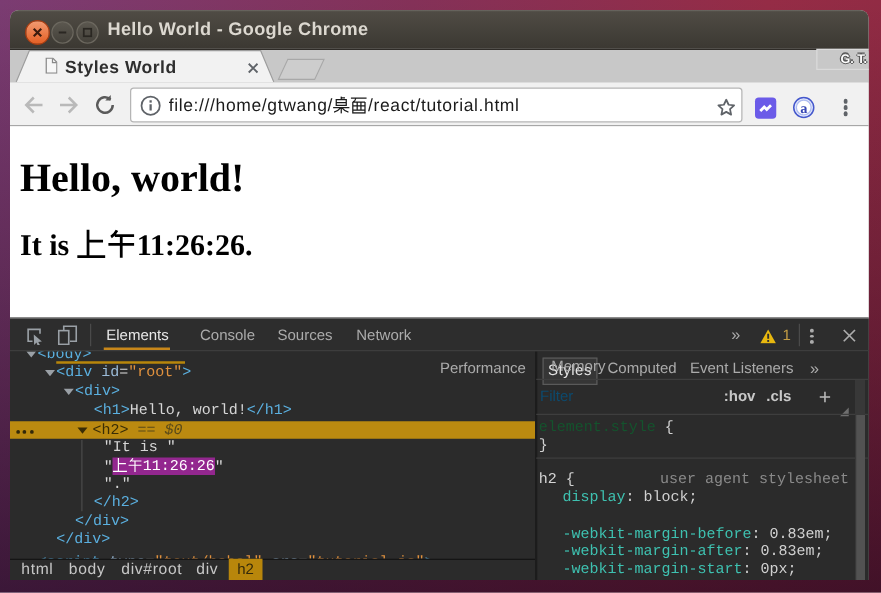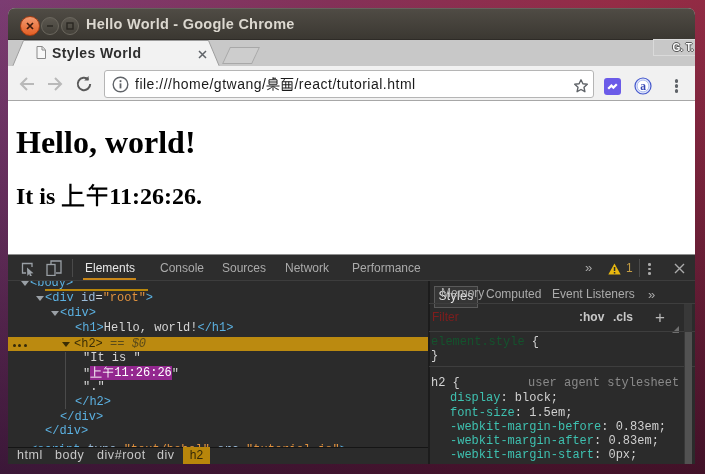--- a/index.html
+++ b/index.html
@@ -180,21 +180,21 @@
   <svg class="abs" style="left:38px; top:252px; z-index:6;" width="16" height="16" viewBox="0 0 16 16">
     <path d="M5 4 L5 1 L15 1 L15 13 L10 13" stroke="#9aa0a6" stroke-width="1.3" fill="none"></path>
     <rect x="1" y="4.5" width="8" height="11" stroke="#9aa0a6" stroke-width="1.3" fill="none"></rect>
   </svg>
   <div class="vsep" style="left:64px; top:251px; height:18px;"></div>
   <div class="dtt" style="left:77px; color:#e8e8e8;">Elements</div>
   <div class="abs" style="left:75px; top:270px; width:53px; height:2px; background:#c8871a; z-index:6;"></div>
   <div class="dtt" style="left:152px;">Console</div>
   <div class="dtt" style="left:214px;">Sources</div>
   <div class="dtt" style="left:277px;">Network</div>
-  <div class="dtt" style="left:344px;">Performance</div>
+  <div class="dtt" style="left:344px;margin-top:26px;">Performance</div>
   <div class="dtt" style="left:433px;margin-top:25px;">Memory</div>
   <div class="dtt" style="left:577px; font-size:13px;">»</div>
   <svg class="abs" style="left:600px; top:255px; z-index:6;" width="13" height="12" viewBox="0 0 13 12">
     <path d="M6.5 0.5 L12.7 11.5 L0.3 11.5 Z" fill="#e8b80f"></path>
     <rect x="5.8" y="4" width="1.5" height="4" fill="#2d2d2d"></rect>
     <rect x="5.8" y="9" width="1.5" height="1.5" fill="#2d2d2d"></rect>
   </svg>
   <div class="dtt" style="left:618px; color:#c49d45;">1</div>
   <div class="vsep" style="left:631px; top:251px; height:18px;"></div>
   <div class="mdot" style="left:640px; top:255px; width:2.6px; height:2.6px; background:#ababab; z-index:6;"></div>
@@ -237,33 +237,32 @@
     <div class="row mono" style="left:22px; top:162px;"><span class="tag">&lt;script</span><span class="attr"> type</span><span class="txt">=</span><span class="val">"text/babel"</span><span class="attr"> src</span><span class="txt">=</span><span class="val">"tutorial.js"</span><span class="tag">&gt;</span></div>
   </div>
 
   <div class="divider"></div>
   <div class="stpane"></div>
   <div class="abs" style="left:426px; top:278px; width:44px; height:22px; border:1px solid #5a5a5a; background:#363636; color:#e4e4e4; font-size:12px; letter-spacing:0.4px; text-align:center; line-height:18px;">Styles</div>
   <div class="sp" style="left:478px; top:276px; height:21px; line-height:21px; font-size:12px; color:#ababab;">Computed</div>
   <div class="sp" style="left:544px; top:276px; height:21px; line-height:21px; font-size:12px; color:#ababab;">Event Listeners</div>
   <div class="sp" style="left:640px; top:276px; height:21px; line-height:21px; font-size:13px; color:#ababab;">»</div>
   <div class="hsep" style="left:421px; top:295px; width:266px;"></div>
-  <div class="sp" style="left:424px; top:296px; height:27px; line-height:27px; font-size:12px; color:#7f1d1d;">Filter</div>
+  <div class="sp" style="left:424px; top:296px; height:27px; line-height:27px; font-size:12px; color:#0c4a6e;">Filter</div>
   <div class="sp" style="left:571px; top:296px; height:27px; line-height:27px; font-size:12px; font-weight:bold; color:#c8c8c8;">:hov</div>
   <div class="sp" style="left:605px; top:296px; height:27px; line-height:27px; font-size:12px; font-weight:bold; color:#c8c8c8;">.cls</div>
   <div class="sp" style="left:647px; top:296px; height:27px; line-height:27px; font-size:17px; color:#b9b9b9;">+</div>
   <div class="abs" style="left:664px; top:318px; width:0; height:0; border-left:7px solid transparent; border-bottom:7px solid #6f6f6f;"></div>
   <div class="hsep" style="left:421px; top:323px; width:266px;"></div>
   <div class="sp mono" style="left:423px; top:327px; height:15px; line-height:15px;"><span class="gray">element.style</span><span class="lt"> {</span></div>
   <div class="sp mono" style="left:423px; top:341px; height:15px; line-height:15px;"><span class="lt">}</span></div>
   <div class="hsep" style="left:421px; top:358px; width:266px;"></div>
   <div class="sp mono" style="left:423px; top:367.5px; height:15px; line-height:15px;"><span style="color:#d6d6d6;">h2 </span><span class="lt">{</span></div>
   <div class="sp mono" style="left:520px; top:367.5px; height:15px; line-height:15px; color:#8a8a8a;">user agent stylesheet</div>
   <div class="sp mono" style="left:442px; top:383px; height:15px; line-height:15px;"><span class="teal">display</span><span class="lt">: block;</span></div>
-  <div class="sp mono" style="left:442px; top:397.5px; height:15px; line-height:15px;"><span class="teal">font-size</span><span class="lt">: 1.5em;</span></div>
   <div class="sp mono" style="left:442px; top:412px; height:15px; line-height:15px;"><span class="teal">-webkit-margin-before</span><span class="lt">: 0.83em;</span></div>
   <div class="sp mono" style="left:442px; top:426px; height:15px; line-height:15px;"><span class="teal">-webkit-margin-after</span><span class="lt">: 0.83em;</span></div>
   <div class="sp mono" style="left:442px; top:440px; height:15px; line-height:15px;"><span class="teal">-webkit-margin-start</span><span class="lt">: 0px;</span></div>
   <div class="sp mono" style="left:442px; top:454.5px; height:1.5px; line-height:15px; overflow:hidden;"><span class="teal">-webkit-margin-end</span><span class="lt">: 0px;</span></div>
   <div class="abs" style="left:676px; top:296px; width:8px; height:160px; background:#383838;"></div>
   <div class="abs" style="left:676.5px; top:324px; width:7px; height:132px; background:#525252;"></div>
 
   <div class="crumbs"></div>
   <div class="crumb" style="left:9px;">html</div>
   <div class="crumb" style="left:47px;">body</div>

